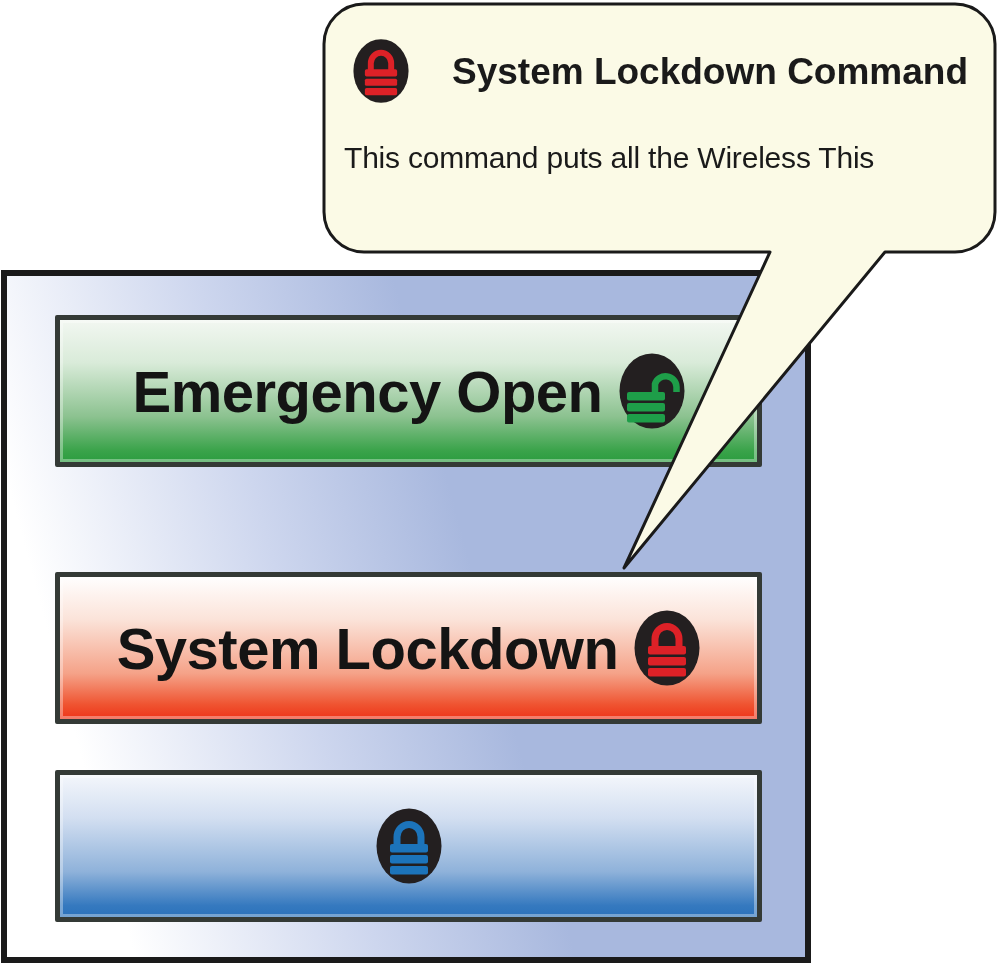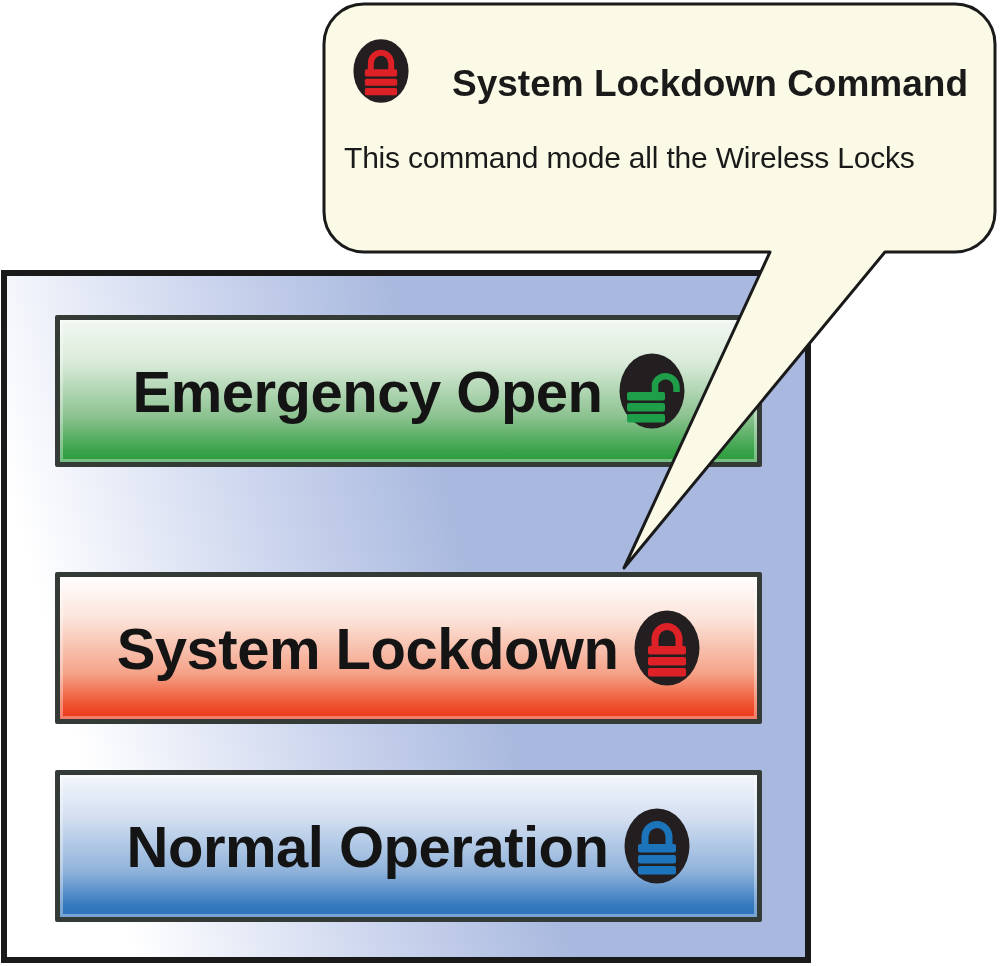--- a/index.html
+++ b/index.html
@@ -57,21 +57,21 @@
   .bubble-layer{
     position:absolute;left:0;top:0;width:1000px;height:966px;
     z-index:5;pointer-events:none;
   }
   .bubble-content{
     position:absolute;left:0;top:0;width:1000px;height:600px;
     z-index:6;pointer-events:none;
   }
   .bubble-icon{position:absolute;left:353px;top:38px;width:56px;height:66px;}
   .bubble-title{
-    position:absolute;left:452px;top:63px;
+    position:absolute;left:452px;top:51px;
     font-size:37px;font-weight:bold;color:#1a1a1a;white-space:nowrap;
   }
   .bubble-body{
     position:absolute;left:344px;top:136px;
     font-size:30px;line-height:43px;color:#1a1a1a;white-space:nowrap;
     letter-spacing:-0.2px;
   }
 </style>
 </head>
 <body>
@@ -100,21 +100,20 @@
         <path d="M21,38 V29 a12,12.5 0 0 1 24,0 V38" fill="none" stroke-width="7" stroke="#dd2127"></path>
         <g fill="#dd2127">
           <rect x="14" y="36" width="38" height="8.5" rx="2"></rect>
           <rect x="14" y="47" width="38" height="8.5" rx="2"></rect>
           <rect x="14" y="58" width="38" height="8.5" rx="2"></rect>
         </g>
       </svg>
     </button>
 
     <button class="cmd-btn btn-blue">
-      <span class="lbl">Normal Operation</span>
       <svg class="lock-icon" viewBox="0 0 66 76">
         <ellipse cx="33" cy="38" rx="32.5" ry="37.5" fill="#231f20"></ellipse>
         <path d="M21,38 V29 a12,12.5 0 0 1 24,0 V38" fill="none" stroke-width="7" stroke="#1c74bb"></path>
         <g fill="#1c74bb">
           <rect x="14" y="36" width="38" height="8.5" rx="2"></rect>
           <rect x="14" y="47" width="38" height="8.5" rx="2"></rect>
           <rect x="14" y="58" width="38" height="8.5" rx="2"></rect>
         </g>
       </svg>
     </button>
@@ -129,17 +128,17 @@
       <ellipse cx="33" cy="38" rx="32.5" ry="37.5" fill="#231f20"></ellipse>
       <path d="M21,38 V29 a12,12.5 0 0 1 24,0 V38" fill="none" stroke-width="7" stroke="#dd2127"></path>
       <g fill="#dd2127">
         <rect x="14" y="36" width="38" height="8.5" rx="2"></rect>
         <rect x="14" y="47" width="38" height="8.5" rx="2"></rect>
         <rect x="14" y="58" width="38" height="8.5" rx="2"></rect>
       </g>
     </svg>
     <div class="bubble-title">System Lockdown Command</div>
     <div class="bubble-body">
-      <div>This command mode all the Wireless Locks</div>
+      <div>This command puts all the Wireless This</div>
     </div>
   </div>
 
 </div>
 
 </body></html>

